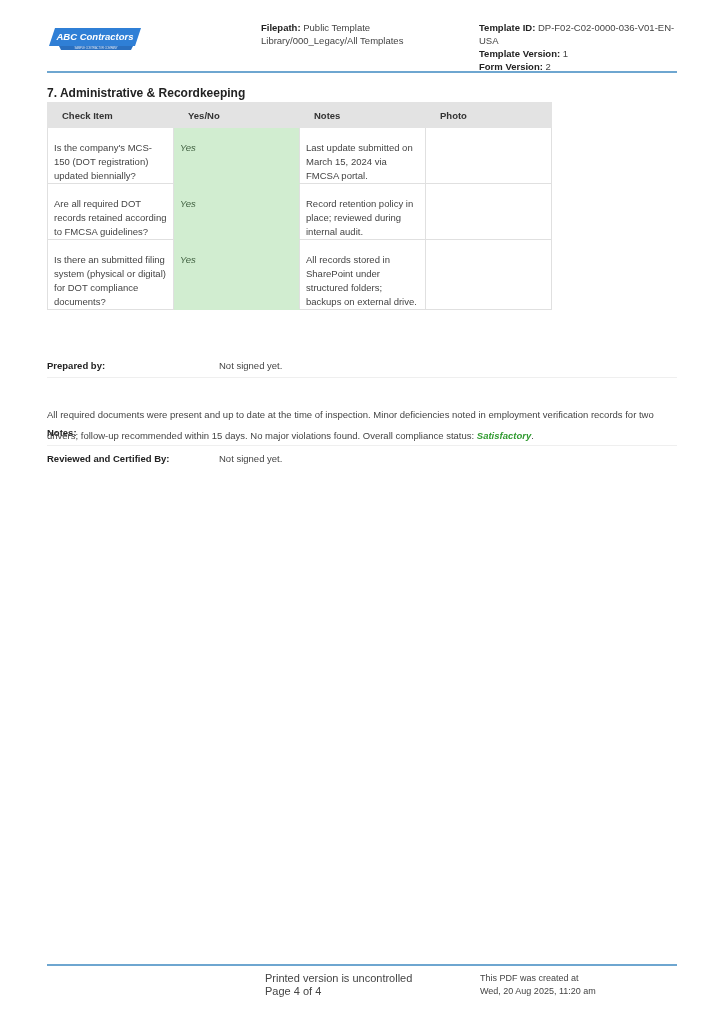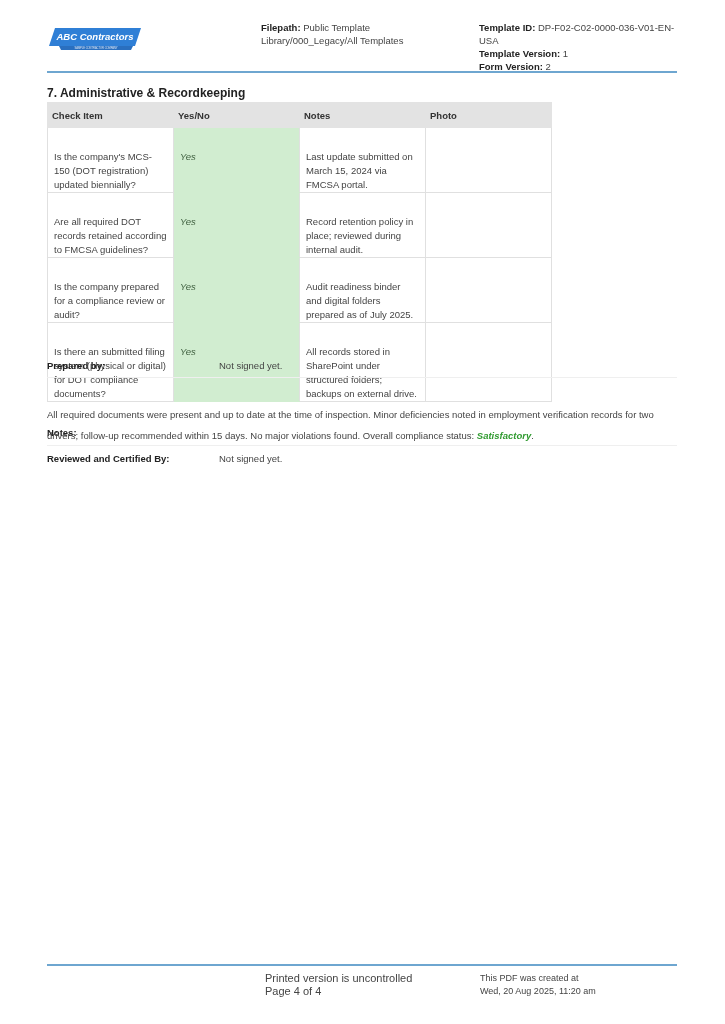--- a/index.html
+++ b/index.html
@@ -56,26 +56,26 @@
       width: 504px;
       border-collapse: collapse;
       table-layout: fixed;
     }
     table.checklist th {
       background: #e3e3e3;
       text-align: left;
       font-weight: bold;
       color: #333;
       height: 25px;
-      padding: 0 4px;
+      padding: 0 14px;
       border: 1px solid #e3e3e3;
     }
     table.checklist td {
       vertical-align: top;
-      padding: 22px 6px 0 6px;
+      padding: 13px 6px 0 6px;
       line-height: 14px;
       border: 1px solid #e0e0e0;
       color: #444;
     }
     table.checklist td.yes {
       background: #d1edd0;
       color: #3d5d3d;
       border-top-color: #d1edd0;
       border-bottom-color: #d1edd0;
       font-style: italic;
@@ -208,26 +208,20 @@
       <td class="yes">Yes</td>
       <td>Last update submitted on March 15, 2024 via FMCSA portal.</td>
       <td></td>
     </tr>
     <tr class="r2">
       <td>Are all required DOT records retained according to FMCSA guidelines?</td>
       <td class="yes">Yes</td>
       <td>Record retention policy in place; reviewed during internal audit.</td>
       <td></td>
     </tr>
-    <tr class="r3">
-      <td>Is the company prepared for a compliance review or audit?</td>
-      <td class="yes">Yes</td>
-      <td>Audit readiness binder and digital folders prepared as of July 2025.</td>
-      <td></td>
-    </tr>
     <tr class="r4">
       <td>Is there an submitted filing system (physical or digital) for DOT compliance documents?</td>
       <td class="yes">Yes</td>
       <td>All records stored in SharePoint under structured folders; backups on external drive.</td>
       <td></td>
     </tr>
   </tbody>
 </table>
 
 <div class="field-row" style="top:355px;text-align:right;">

